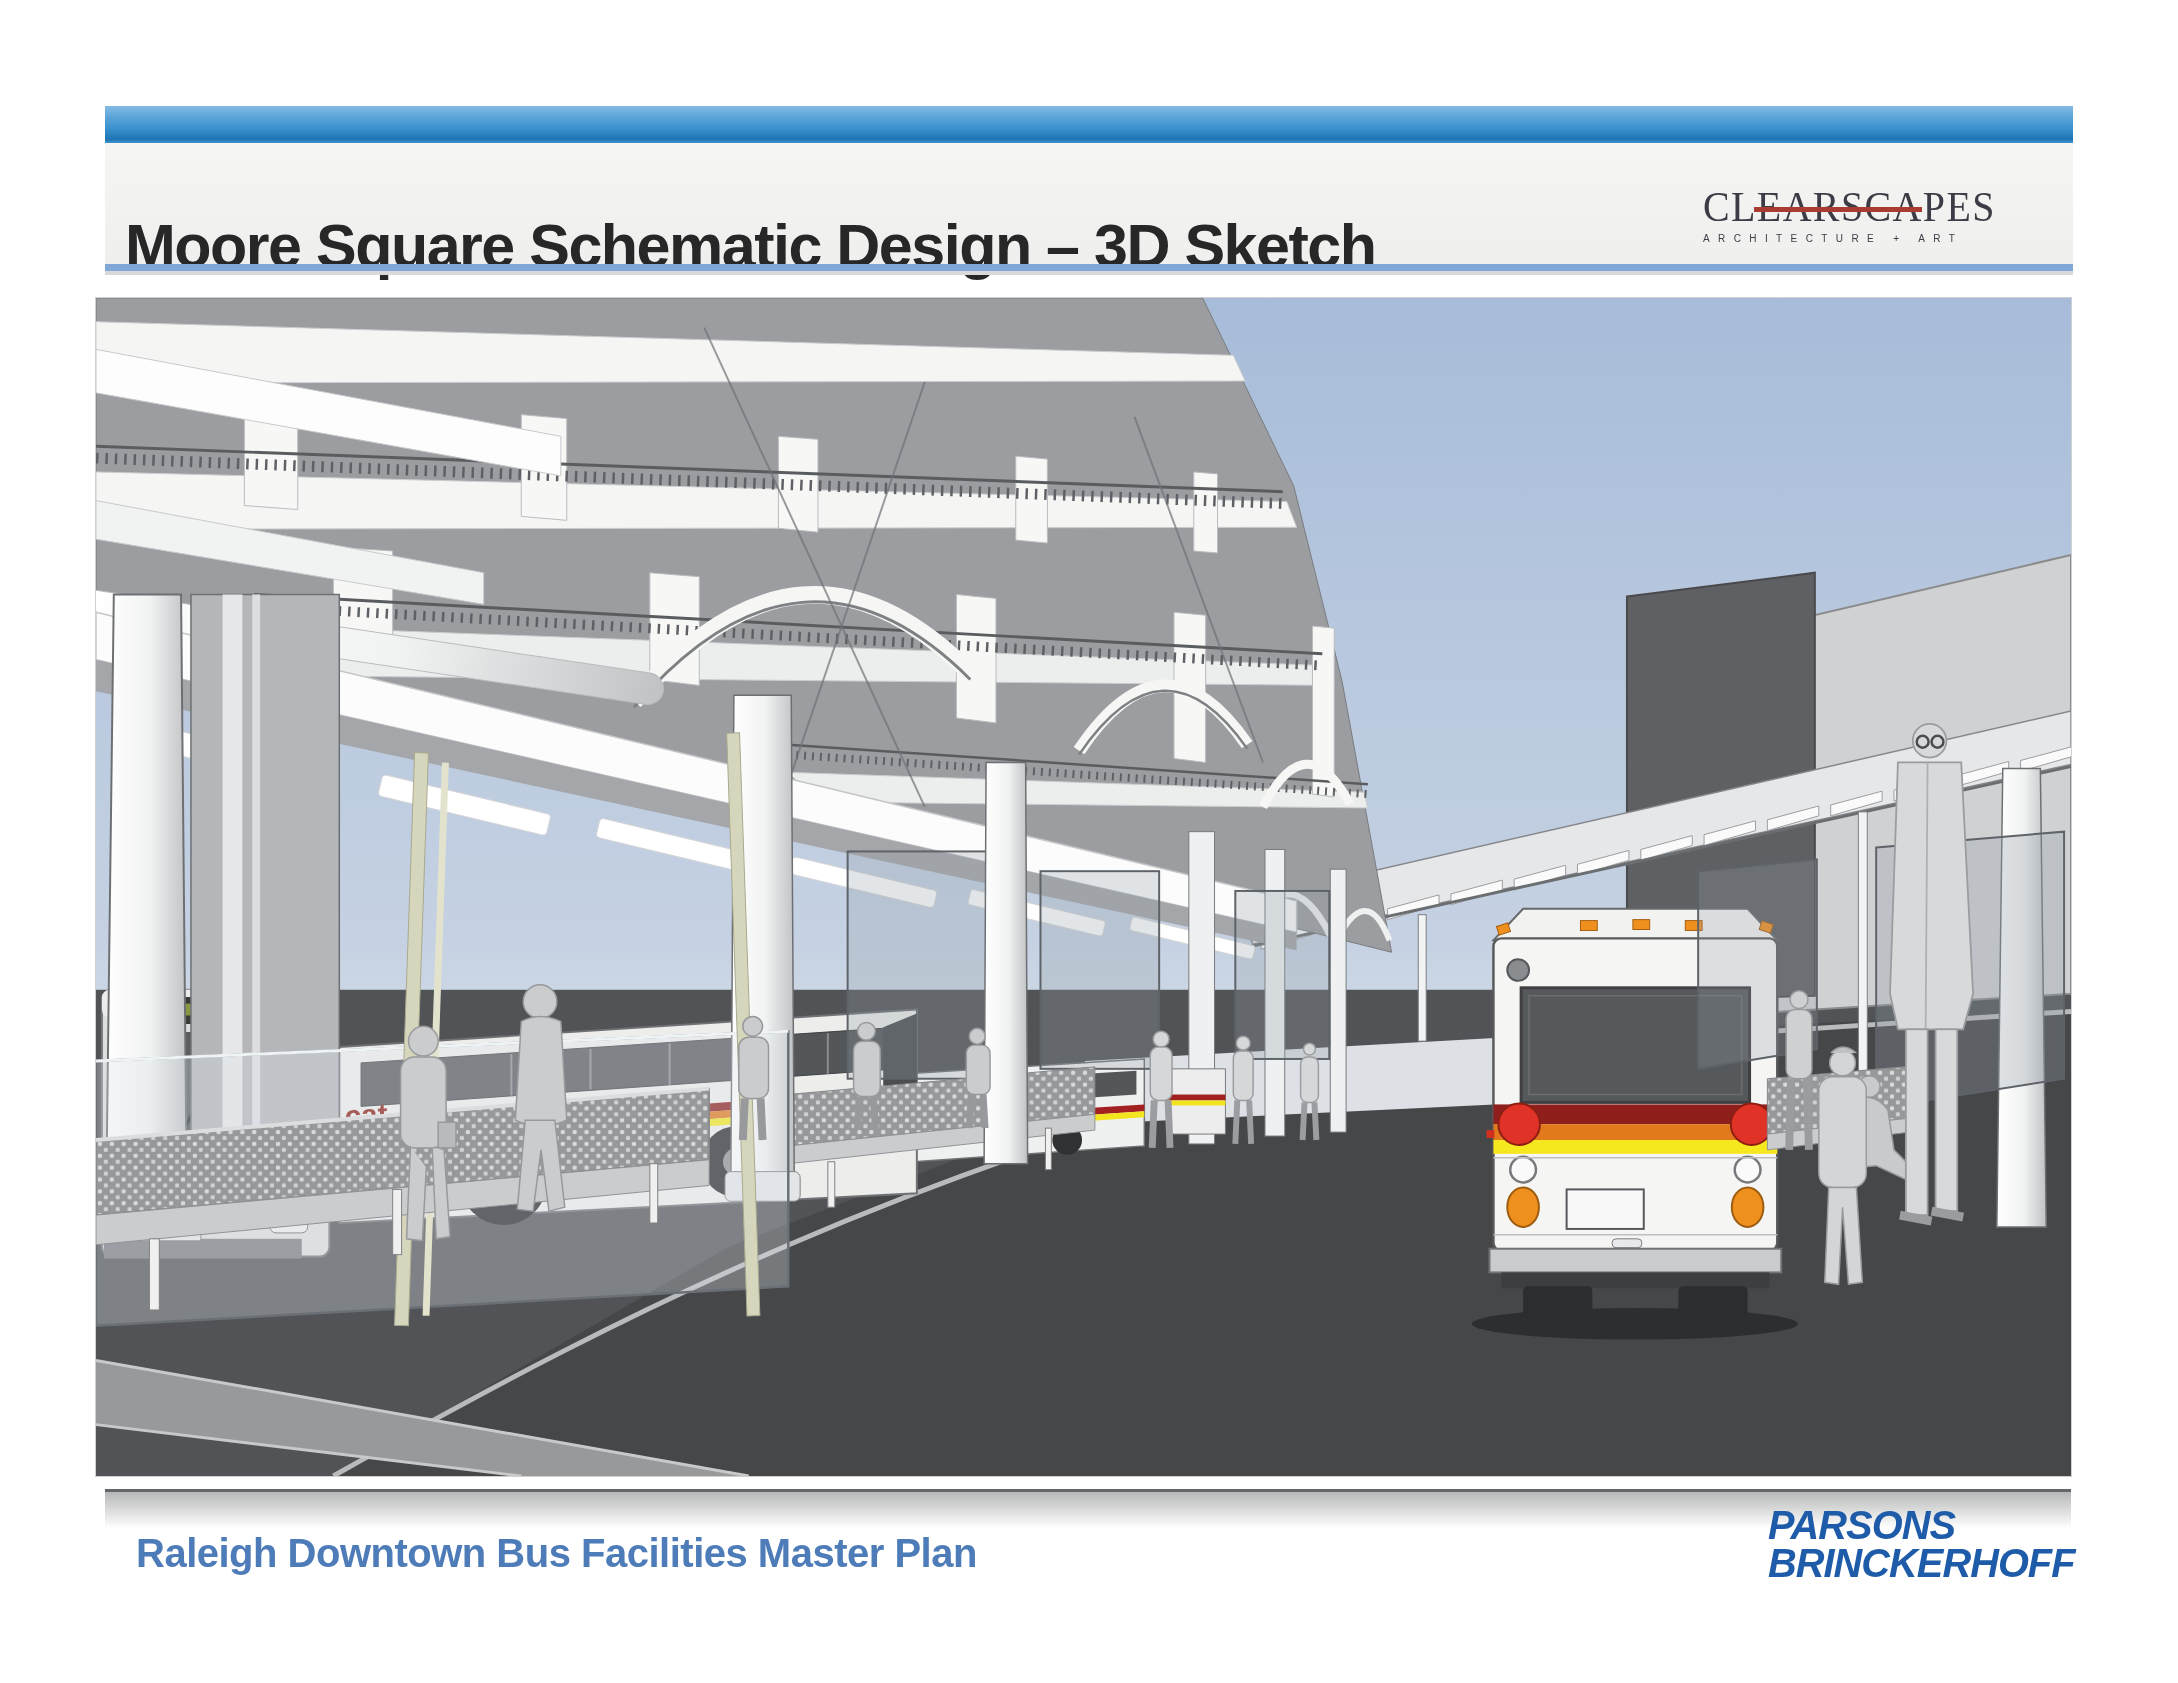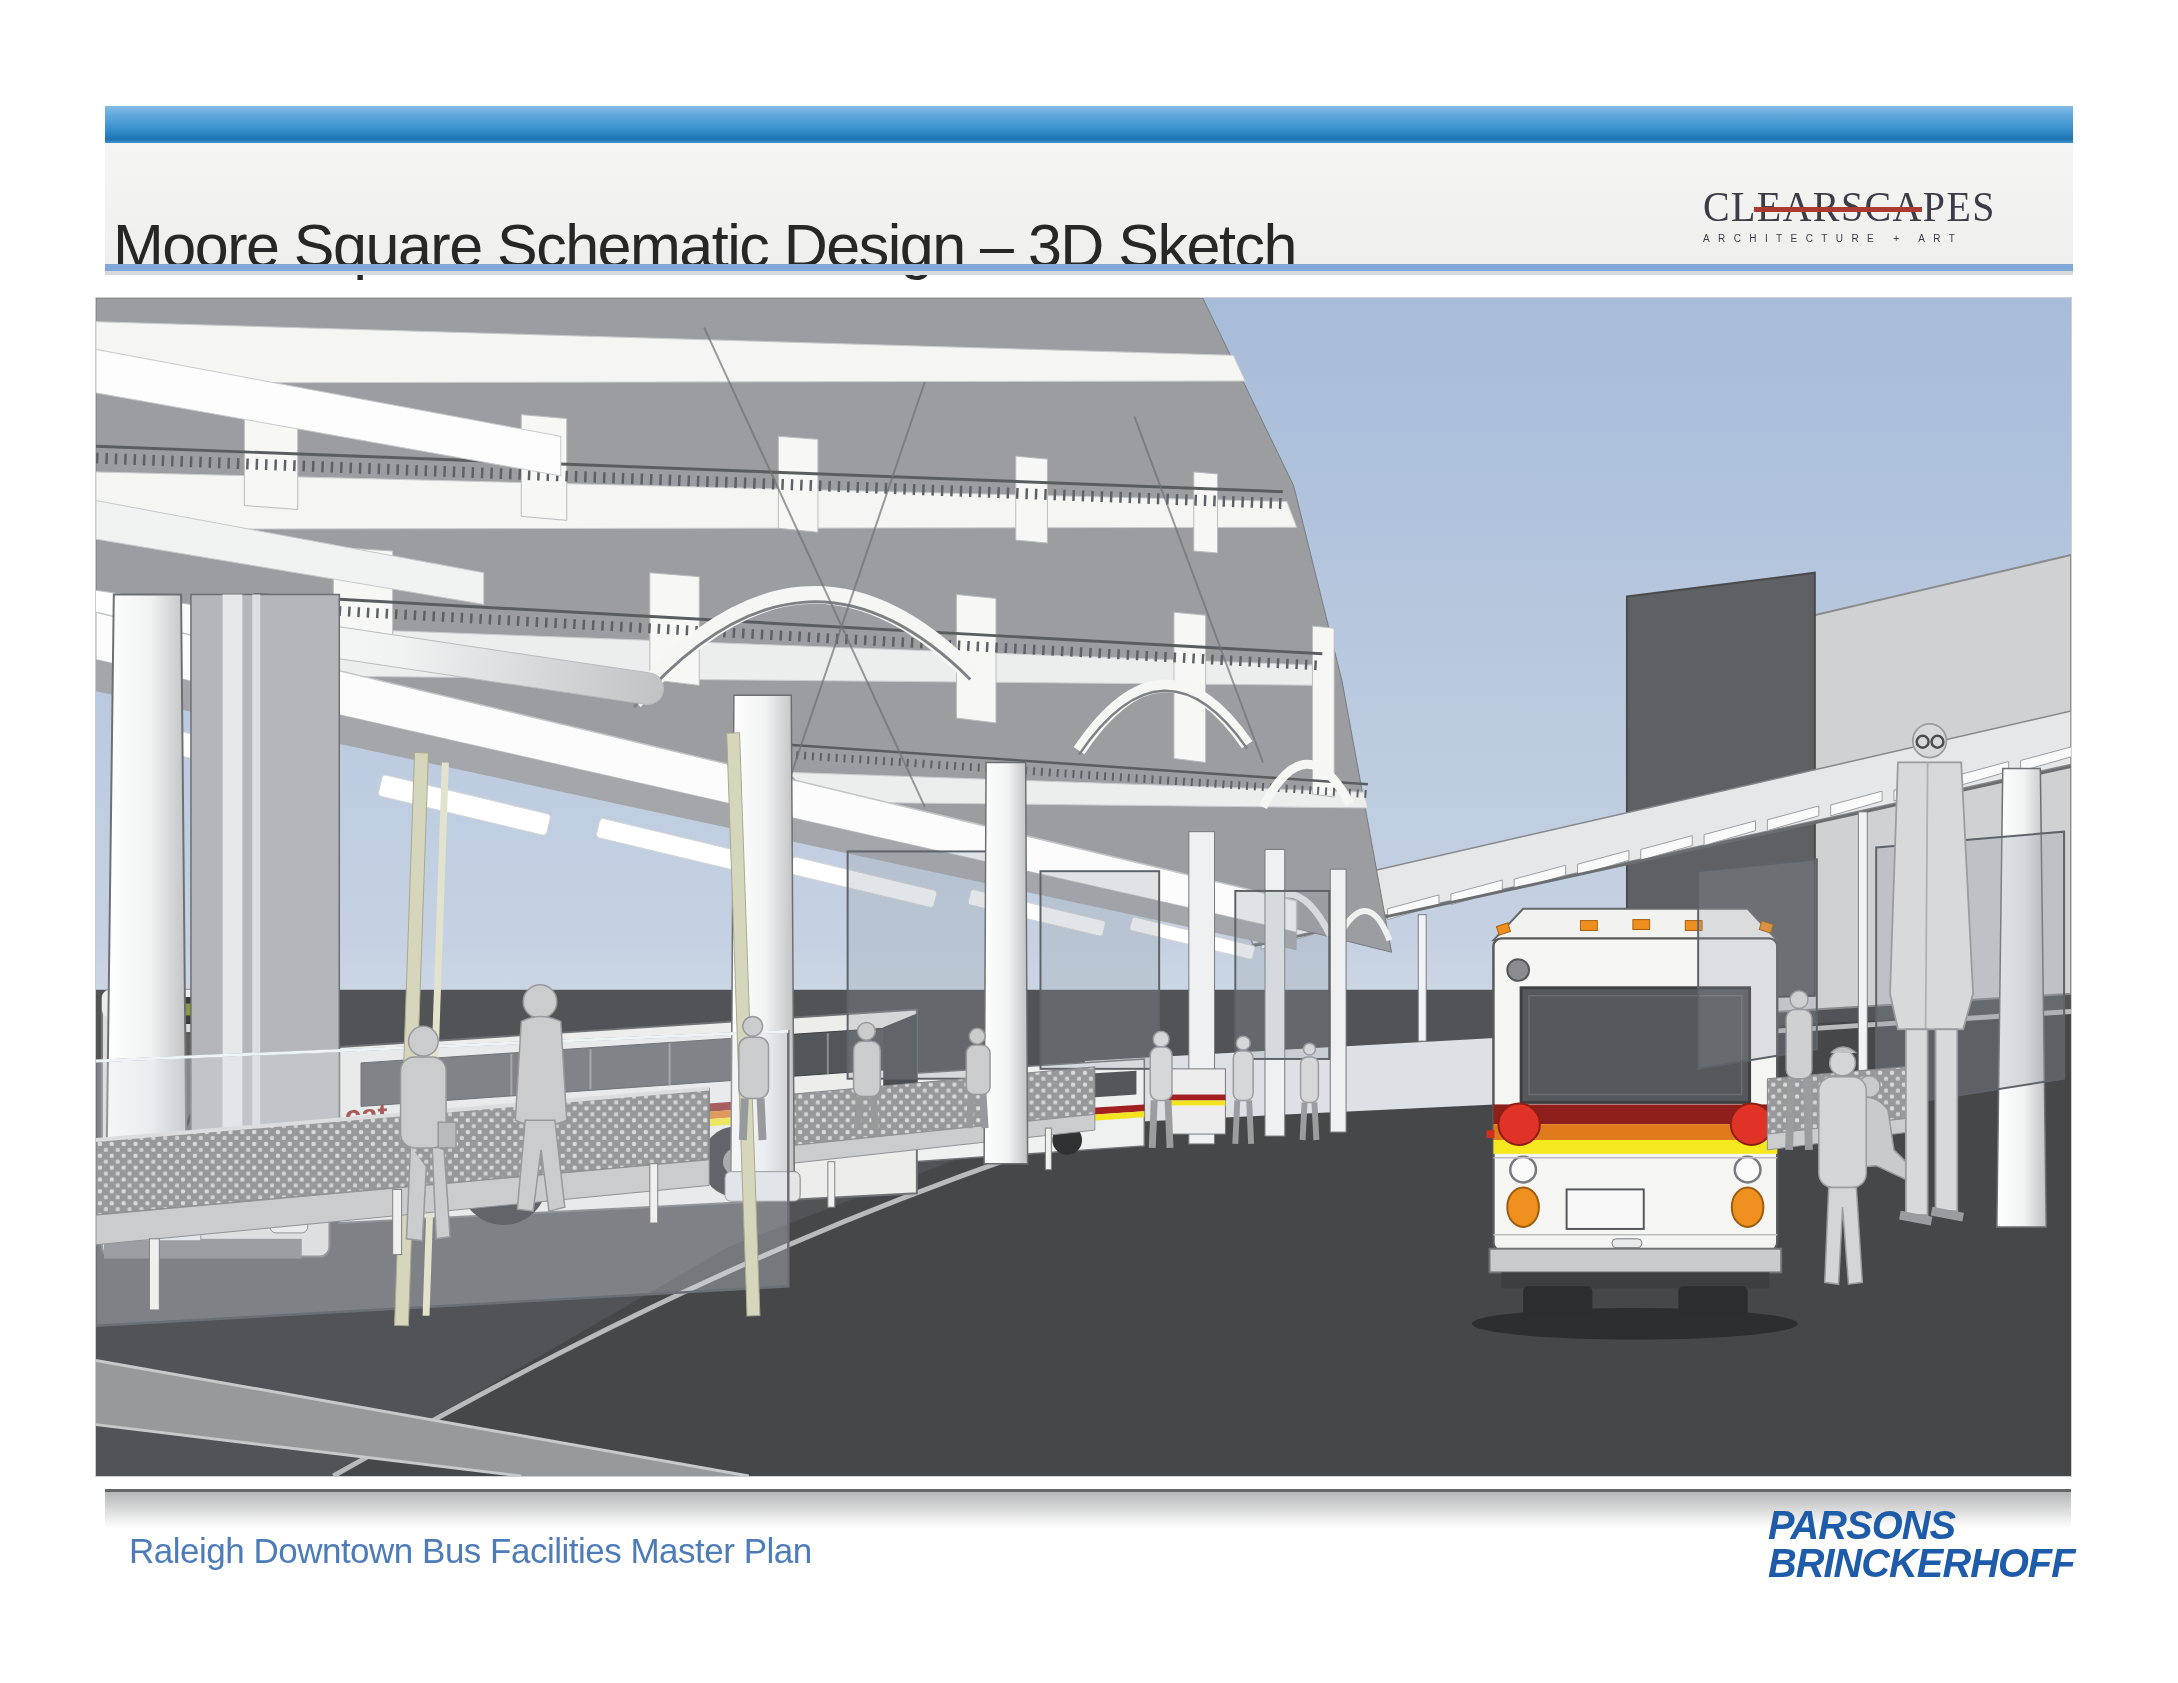--- a/index.html
+++ b/index.html
@@ -2,36 +2,36 @@
 <html><head>
 <meta charset="utf-8">
 <style>
   html,body{margin:0;padding:0;}
   body{width:2178px;height:1683px;background:#ffffff;position:relative;overflow:hidden;
        font-family:"Liberation Sans",sans-serif;}
   .top-bar{position:absolute;left:105px;top:106px;width:1968px;height:37px;
        background:linear-gradient(to bottom,#85bbe5 0%,#5da6da 28%,#3890cd 62%,#1f74b4 90%,#3f93cf 100%);}
   .title-band{position:absolute;left:105px;top:143px;width:1968px;height:122px;
        background:linear-gradient(to bottom,#f5f5f3,#efefed);}
-  .page-title{position:absolute;left:8px;top:0;height:122px;line-height:125px;
-       font-size:61px;font-weight:normal;color:#272727;letter-spacing:-1.5px;white-space:nowrap;}
+  .page-title{position:absolute;left:20px;top:0;height:122px;line-height:125px;
+       font-size:61px;font-weight:bold;color:#272727;letter-spacing:-1.5px;white-space:nowrap;}
   .cs-logo{position:absolute;right:73px;top:40px;width:297px;}
   .cs-word{position:relative;display:block;font-family:"Liberation Serif",serif;font-size:42px;
        letter-spacing:1.5px;color:#3d3c46;transform:scaleX(.95);transform-origin:left;white-space:nowrap;}
   .cs-strike{position:absolute;left:51px;top:24px;width:168px;height:5px;background:#a93b33;}
   .cs-tag{display:block;margin-top:2px;font-size:10px;letter-spacing:8.4px;color:#3d3c46;white-space:nowrap;}
   .title-rule{position:absolute;left:105px;top:264px;width:1968px;height:7px;background:#7fa8d9;}
   .title-rule-shadow{position:absolute;left:105px;top:271px;width:1968px;height:4px;background:#d8d9da;}
   .sketch-figure{position:absolute;left:95px;top:297px;width:1977px;height:1180px;
        border:1px solid #cfd0d2;box-sizing:border-box;background:#eef0f3;}
   .sketch-figure svg{display:block;width:100%;height:100%;}
   .footer-rule{position:absolute;left:105px;top:1489px;width:1966px;height:3px;background:#646668;}
   .footer-shadow{position:absolute;left:105px;top:1492px;width:1966px;height:36px;
        background:linear-gradient(to bottom,rgba(110,112,114,.5),rgba(255,255,255,0));}
-  .footer-text{position:absolute;left:129px;top:1531px;font-size:35px;font-weight:normal;
+  .footer-text{position:absolute;left:136px;top:1531px;font-size:40px;font-weight:bold;
        color:#4d7cb8;letter-spacing:-0.5px;white-space:nowrap;}
   .pb-logo{position:absolute;left:1768px;top:1507px;color:#1e5ba8;font-weight:bold;font-style:italic;
        letter-spacing:-1px;line-height:0.92;transform:scaleX(.97);transform-origin:left;}
   .pb-line1{display:block;font-size:41px;}
   .pb-line2{display:block;font-size:41px;}
 </style>
 </head>
 <body>
 
 <div class="top-bar"></div>

